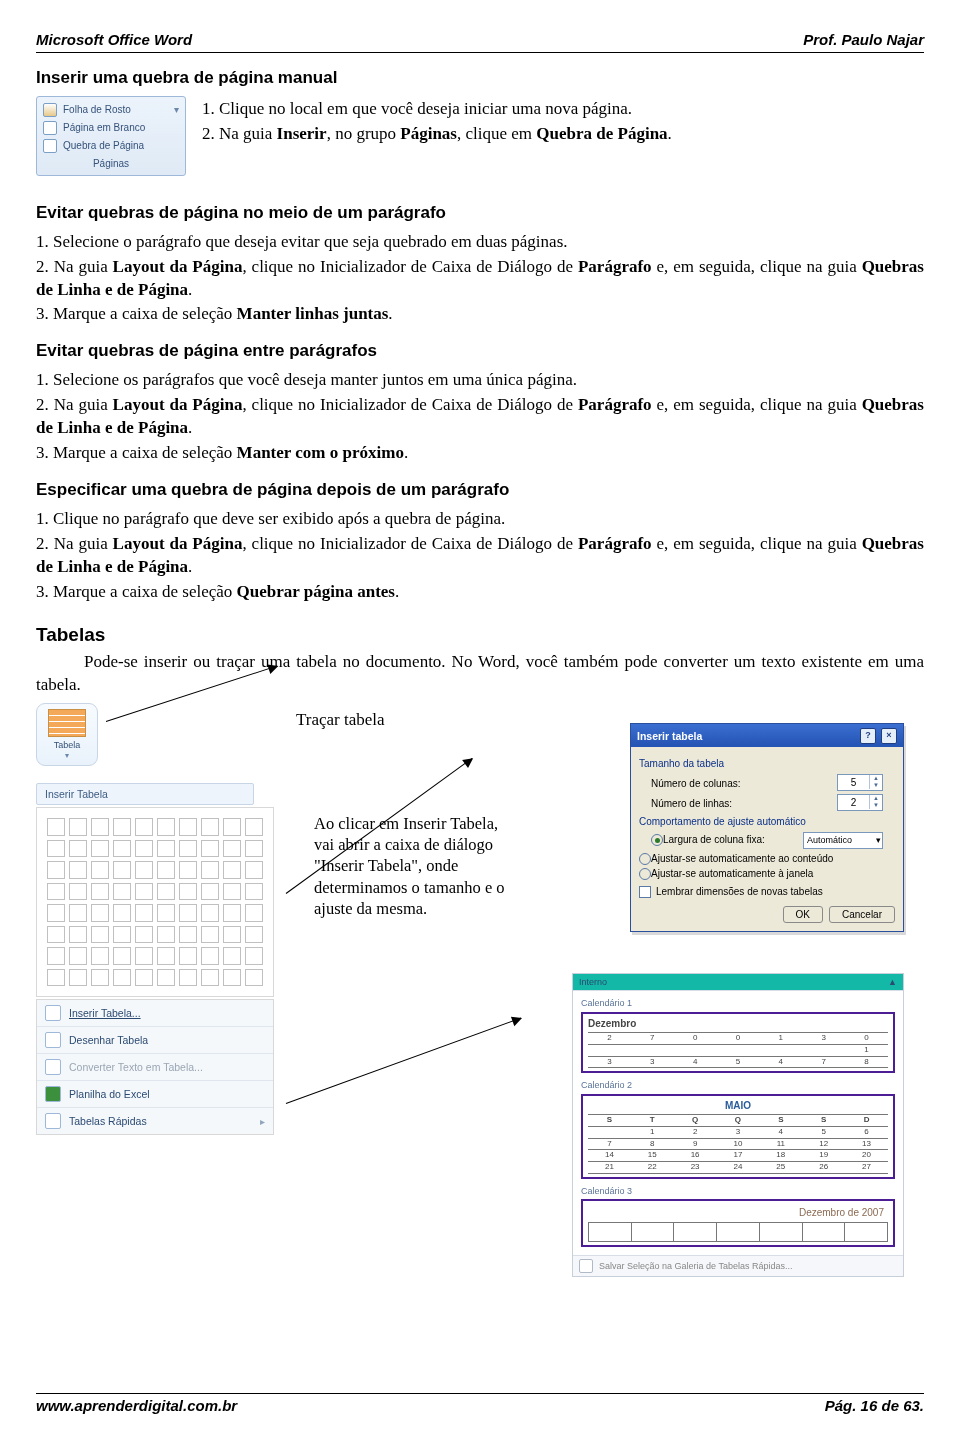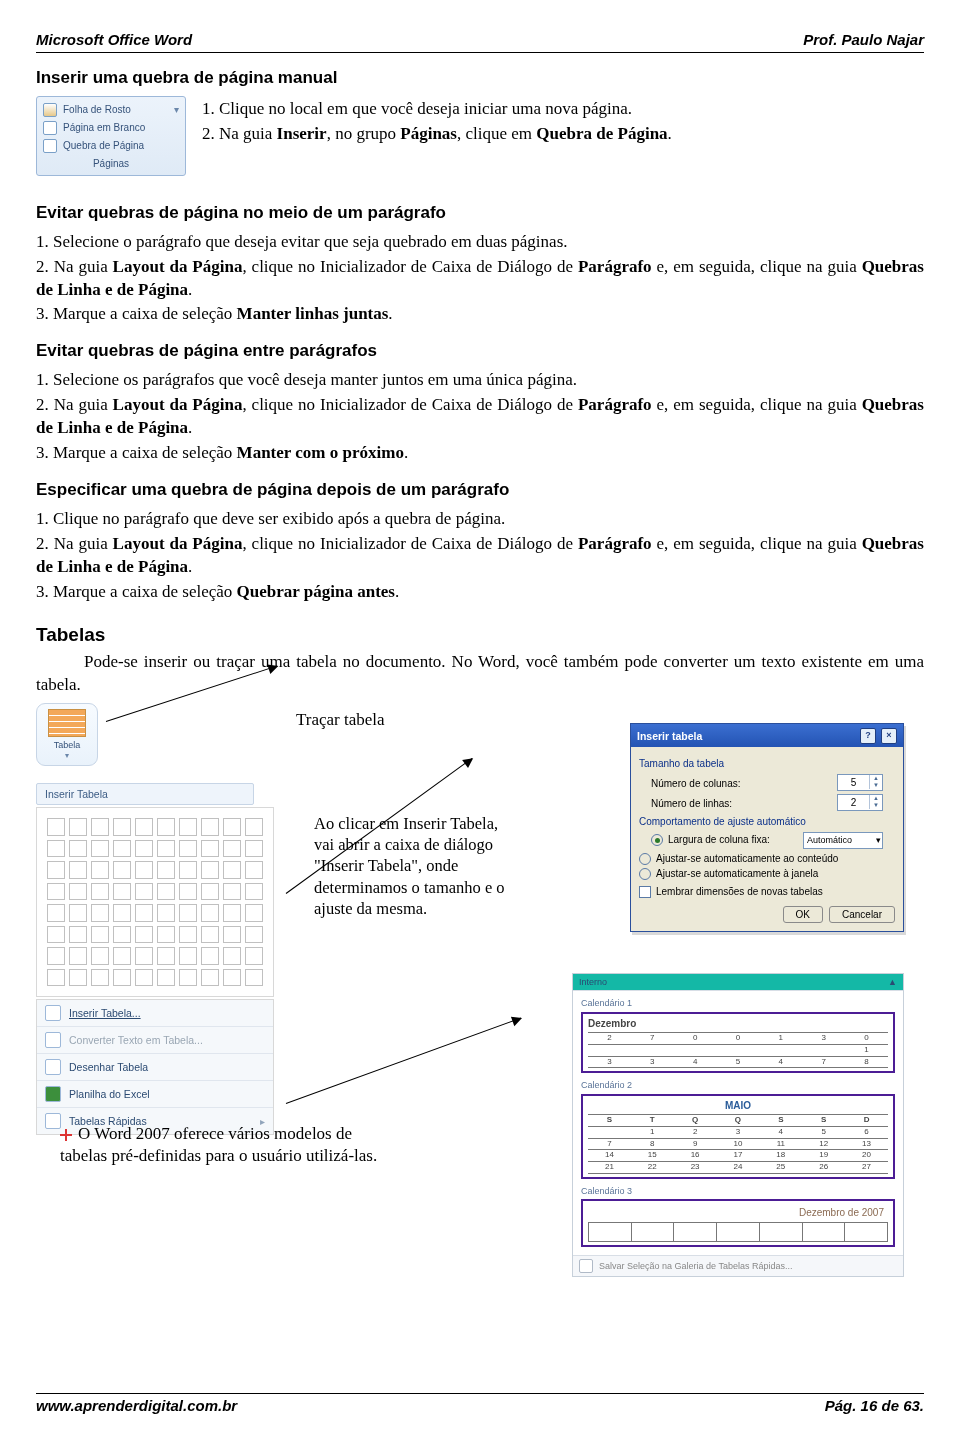--- a/index.html
+++ b/index.html
@@ -142,21 +142,21 @@
     background:#e4eff9; border:1px solid #1f3e80; border-radius:2px;
     color:#1f3e80; font-size:9px; text-align:center; line-height:13px;
   }
   .dialog .body { padding:6px 8px 8px 8px; }
   .dialog .group-lbl { color:#0a2f89; font-size:10px; margin:4px 0 2px 0;}
   .dialog .fld { display:flex; align-items:flex-end; justify-content:space-between; margin:3px 12px;}
   .spin { width:44px; height:15px; border:1px solid #7a98bc; background:#fff; display:flex; align-items:center;}
   .spin span:first-child{flex:1; text-align:center;}
   .spin .arrows{display:flex;flex-direction:column;border-left:1px solid #b3c4da; width:12px;}
   .spin .arrows i{font-size:6px;text-align:center;height:7px;line-height:7px;color:#4a6b93;font-style:normal;}
-  .radio{ display:flex; align-items:center; gap:5px; margin:2px 0;}
+  .radio{ display:flex; align-items:center; margin:2px 0;}
   .radio .r{width:10px;height:10px;border:1px solid #5a7aa6;border-radius:50%;display:inline-flex;align-items:center;justify-content:center;}
   .radio .r.on::after{content:"";width:5px;height:5px;border-radius:50%;background:#2a7a2a;}
   .combo{width:72px;height:15px;border:1px solid #7a98bc;background:#fff;display:flex;align-items:center;justify-content:space-between;padding:0 3px;font-size:9px;gap:24px;}
   .chk{display:flex;align-items:center;gap:5px;margin-top:4px;}
   .chk .c{width:10px;height:10px;border:1px solid #5a7aa6;background:#fff;}
   .dlg-btns{display:flex;justify-content:flex-end;gap:6px;margin-top:8px;}
   .dlg-btns button{font-family:inherit;font-size:10px;padding:2px 12px;border:1px solid #8a8a8a;background:#ece9d8;border-radius:3px;}
   .gallery {
     position:absolute; right:20px; top:270px; width:330px;
     border:1px solid #c7d0da; background:#fff; font-family:"Segoe UI",Tahoma,sans-serif; font-size:9px; color:#444;
@@ -348,47 +348,44 @@
       <span></span>
       <span></span>
       <span></span>
     </div>
 
   <div class="menu-list">
     <div class="mi">
         <span class="mic"></span>
         <u>Inserir Tabela...</u>
       </div>
+    <div class="mi">
+        <span class="mic"></span>
+        <span>Desenhar Tabela</span>
+      </div>
     <div class="mi dis">
         <span class="mic"></span>
         <span>Converter Texto em Tabela...</span>
       </div>
     <div class="mi">
-        <span class="mic"></span>
-        <span>Desenhar Tabela</span>
-      </div>
-    <div class="mi">
         <span class="mic" style="background:#3c8f3c;"></span>
         <span>Planilha do Excel</span>
       </div>
     <div class="mi sub">
         <span class="mic"></span>
         <span>Tabelas Rápidas</span>
       </div>
   </div>
 
   <div class="note-right">Ao clicar em Inserir Tabela, vai abrir a caixa de diálogo "Inserir Tabela", onde determinamos o tamanho e o ajuste da mesma.</div>
 
   <div class="arrow" style="left:250px; top:190px; width:230px; transform:rotate(-36deg); transform-origin:left center;"></div>
 
   <div class="arrow" style="left:250px; top:400px; width:250px; transform:rotate(-20deg); transform-origin:left center;"></div>
 
-  <div class="bullet-note">
-    <span class="bullet-marker"></span><span>O Word 2007 oferece vários modelos de tabelas pré-definidas para o usuário utilizá-las.</span>
-  </div>
 
   <div class="dialog">
     <div class="titlebar">
       <span>Inserir tabela</span>
       <span class="winbtns">
         <span>?</span>
         <span>×</span>
       </span>
     </div>
     <div class="body">

